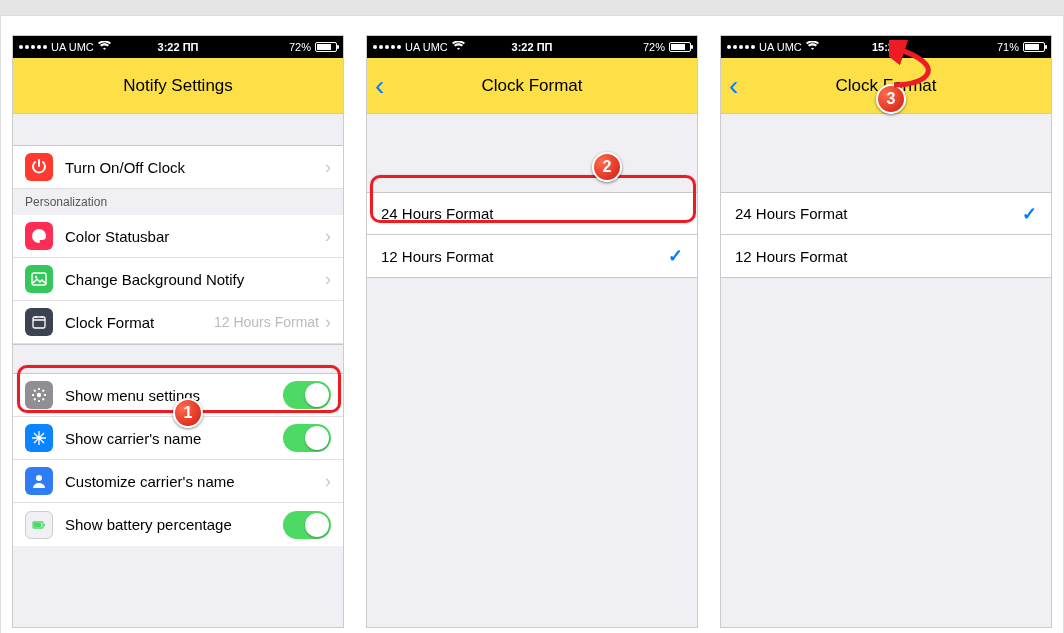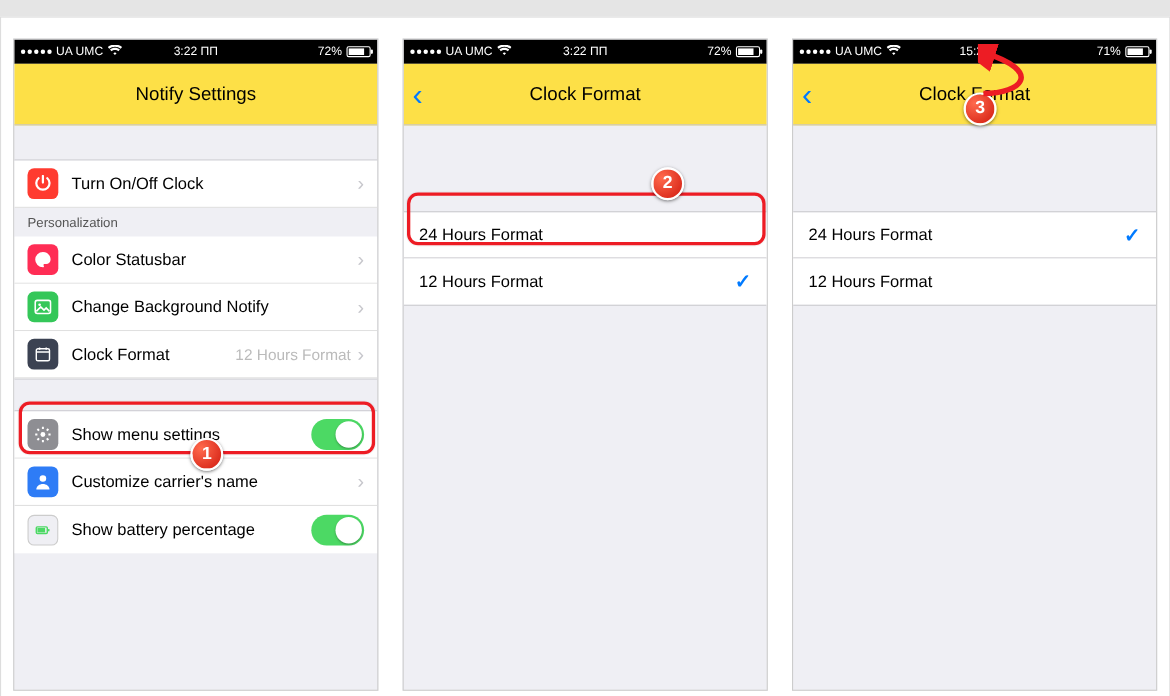--- a/index.html
+++ b/index.html
@@ -29,21 +29,21 @@
   }
   
   .statusbar {
     height: 22px; background: #000; color: #fff;
     display: flex; align-items: center; font-size: 11px;
     padding: 0 6px; position: relative;
   }
   .sb-left { display: flex; align-items: center; gap: 4px; }
   .dots { display: flex; gap: 2px; }
   .dots span { width:4px;height:4px;border-radius:50%;background:#fff; }
-  .sb-time { position:absolute; left:50%; transform:translateX(-50%); font-weight:400;}
+  .sb-time { position:absolute; left:50%; transform:translateX(-50%); font-weight:700;}
   .sb-right { margin-left:auto; display:flex; align-items:center; gap:4px;}
   .battery { width:22px;height:10px;border:1px solid #fff;border-radius:2px;position:relative;}
   .battery::after{content:"";position:absolute;right:-3px;top:2px;width:2px;height:4px;background:#fff;border-radius:1px;}
   .battery .fill{position:absolute;left:1px;top:1px;bottom:1px;width:72%;background:#fff;}
   .wifi { font-size:12px; }
   
   .navbar {
     height: 56px; background:#fde047; border-bottom:1px solid #c8c7cc;
     display:flex; align-items:center; justify-content:center; position:relative;
     font-size:17px; font-weight:400;
@@ -182,20 +182,29 @@
     <div class="gap"></div>
 
     <div class="row">
       <div class="icon c-gray">
         <svg width="16" height="16" viewBox="0 0 16 16">
             <circle cx="8" cy="8" r="2.2" fill="#fff"></circle>
             <path d="M8 1v2M8 13v2M1 8h2M13 8h2M3 3l1.5 1.5M11.5 11.5L13 13M13 3l-1.5 1.5M4.5 11.5L3 13" stroke="#fff" stroke-width="1.8"></path>
           </svg>
       </div>
       <span>Show menu settings</span>
+      <div class="toggle"></div>
+    </div>
+    <div class="row">
+      <div class="icon c-blue">
+        <svg width="16" height="16" viewBox="0 0 16 16">
+            <path d="M8 1v14M1 8h14M3 3l10 10M13 3L3 13" stroke="#fff" stroke-width="1.3"></path>
+          </svg>
+      </div>
+      <span>Show carrier's name</span>
       <div class="toggle"></div>
     </div>
     <div class="row">
       <div class="icon c-blue2">
         <svg width="16" height="16" viewBox="0 0 16 16">
             <circle cx="8" cy="5" r="3" fill="#fff"></circle>
             <path d="M2 15c0-3 3-5 6-5s6 2 6 5" fill="#fff"></path>
           </svg>
       </div>
       <span>Customize carrier's name</span>

